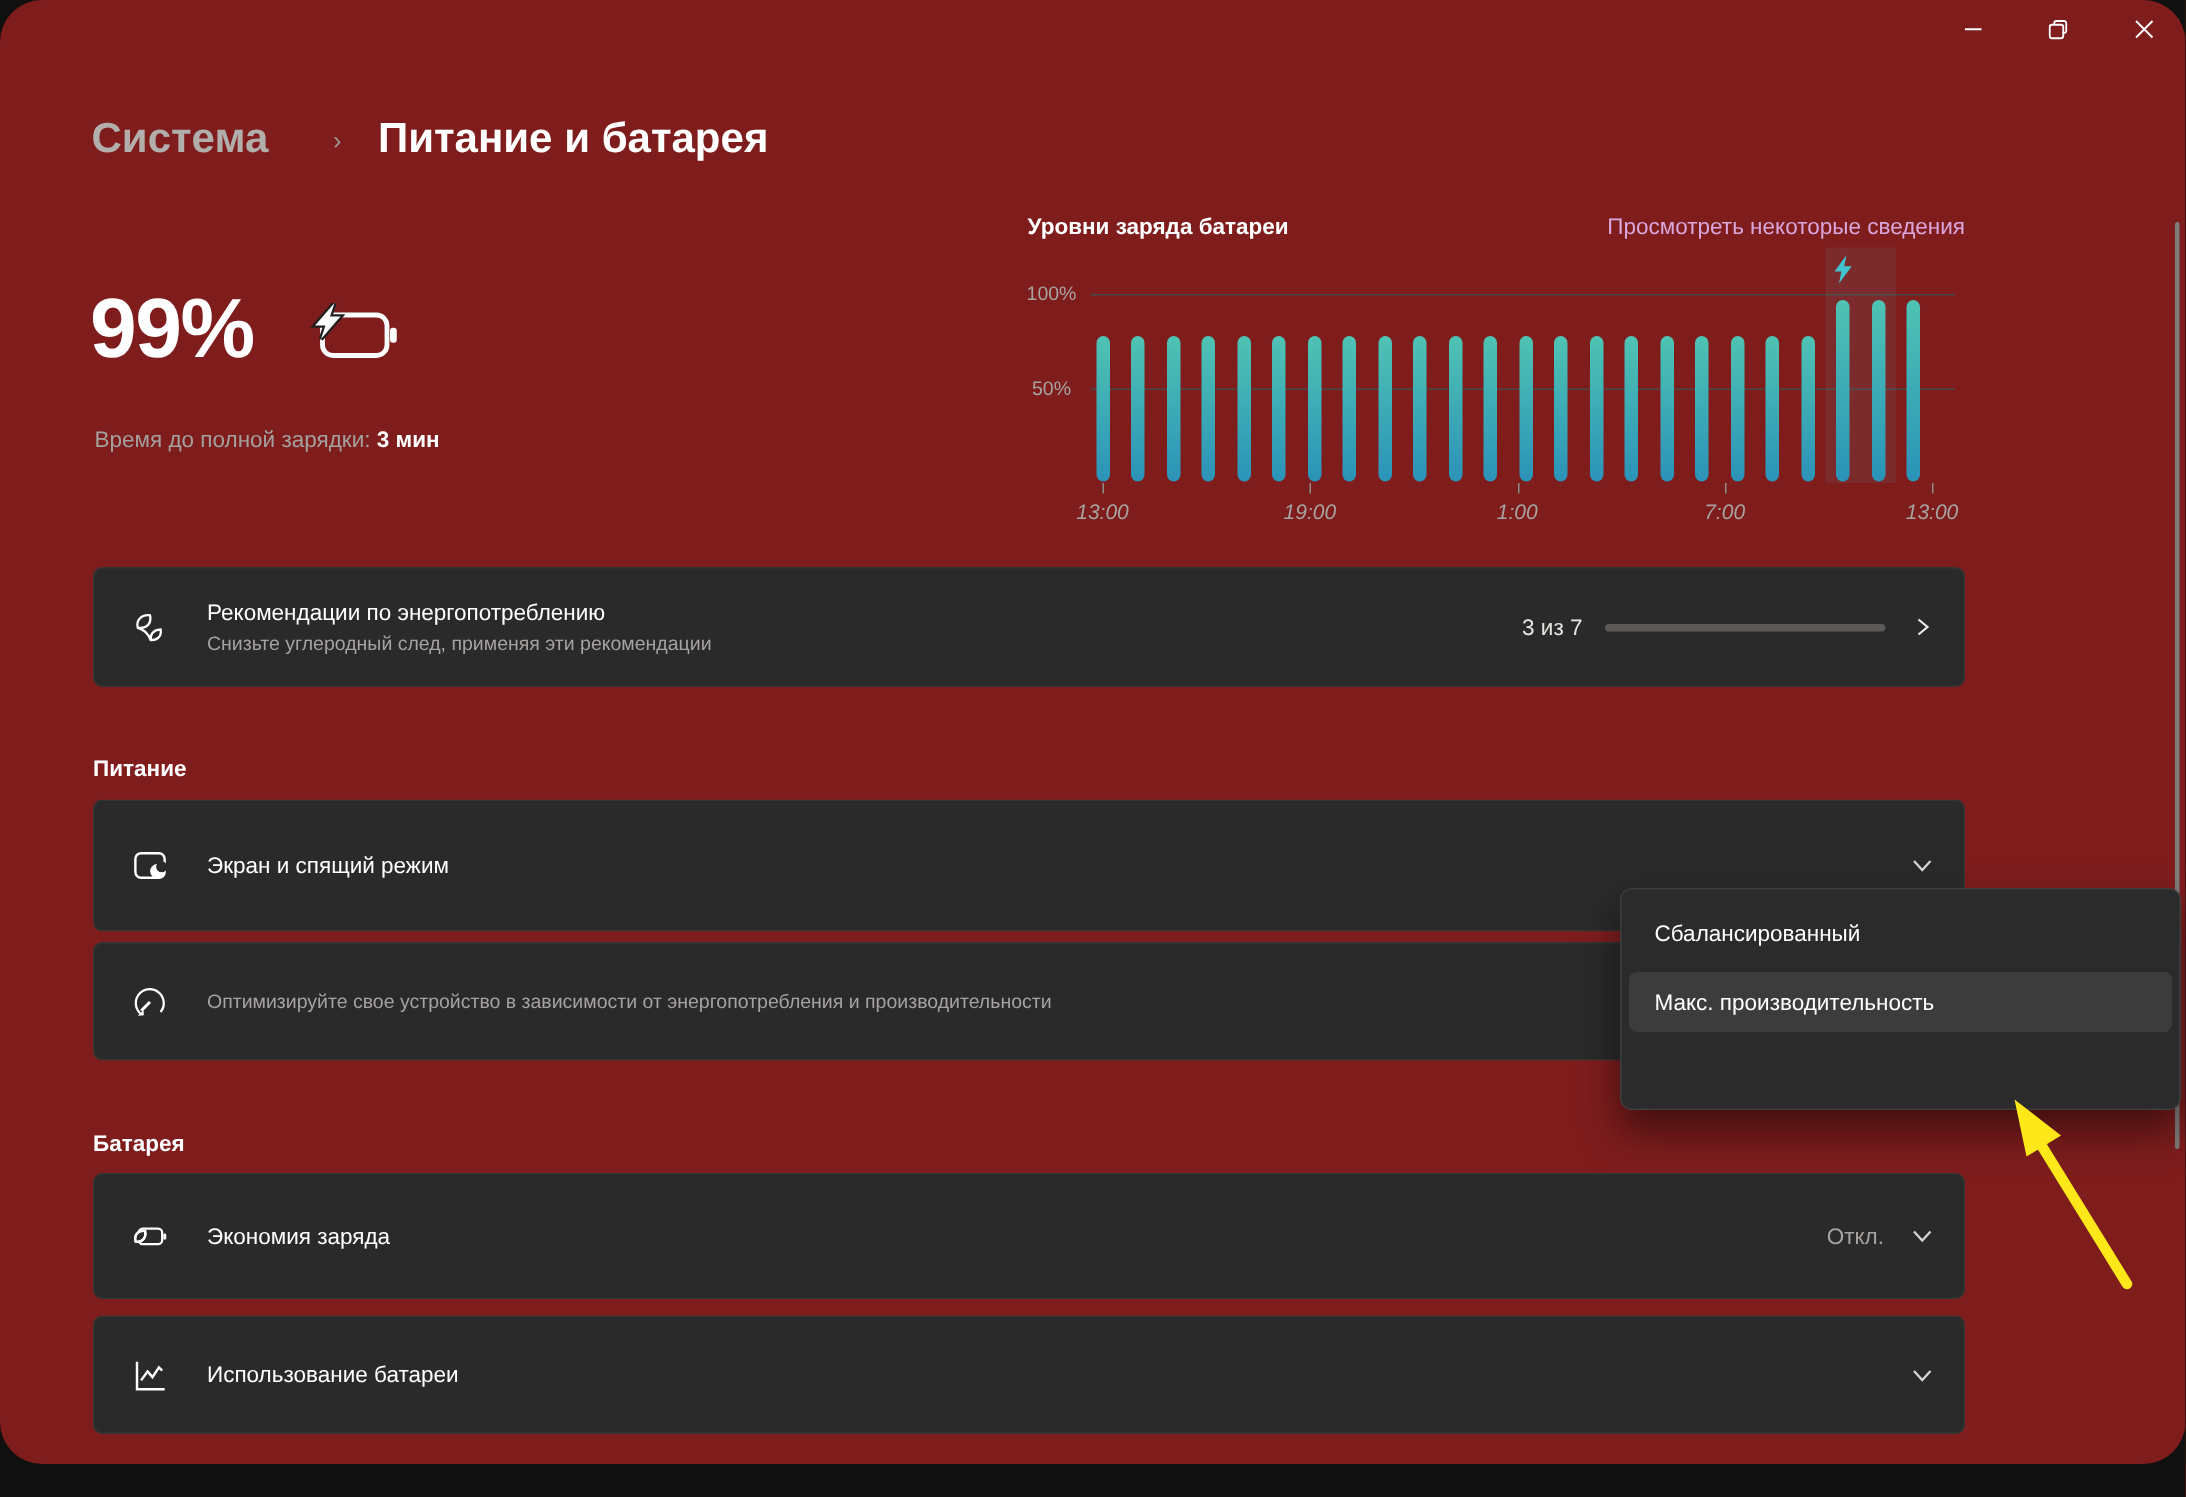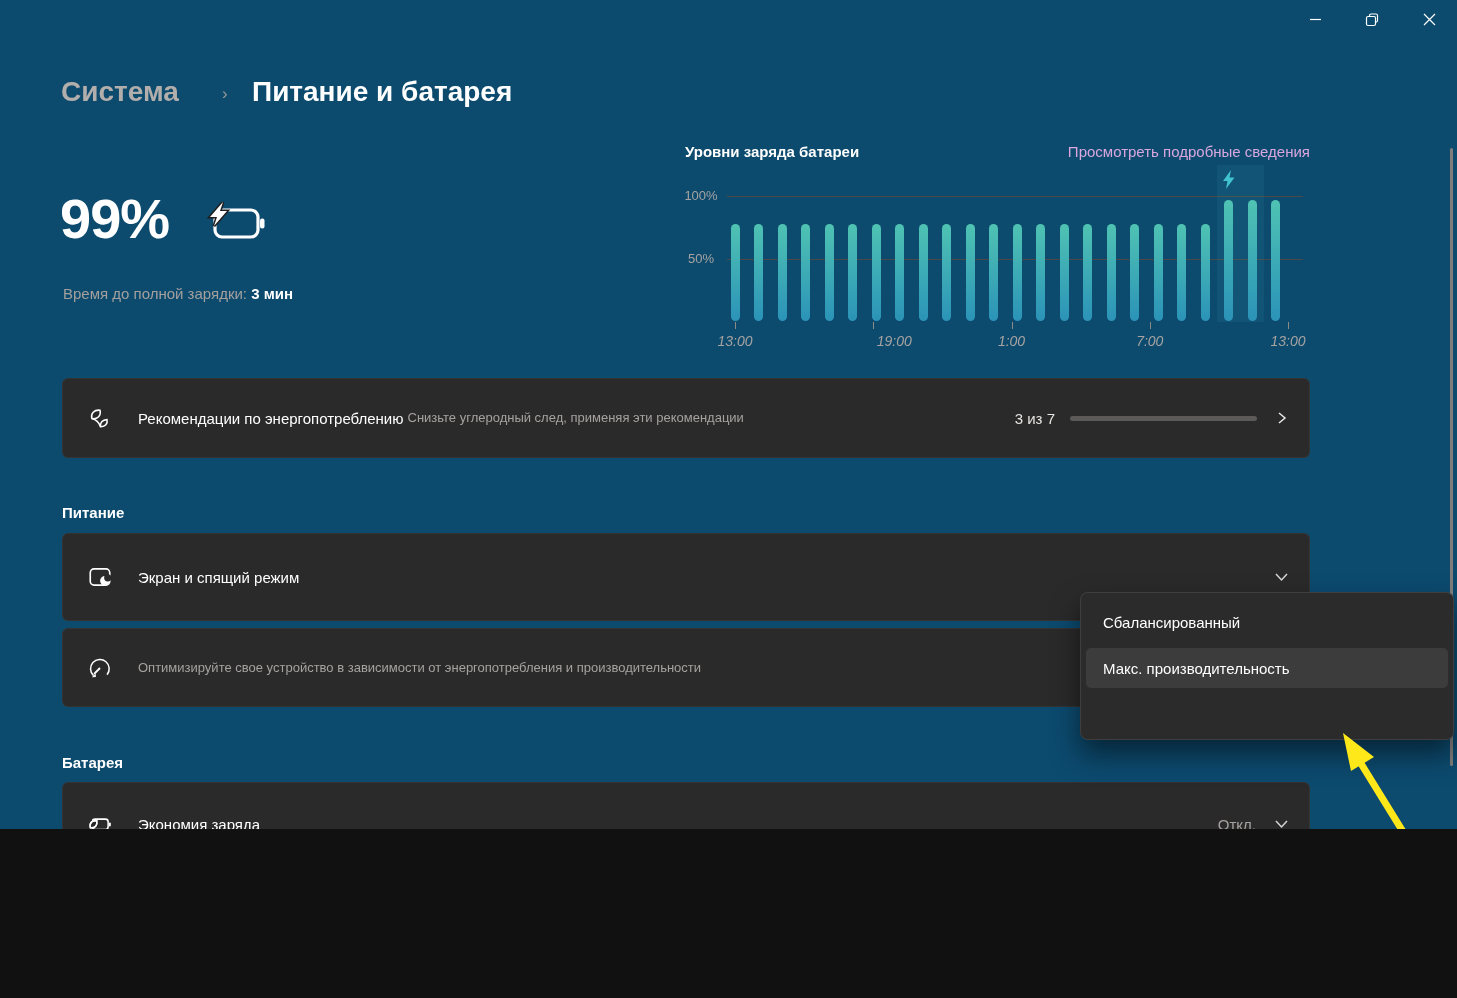--- a/index.html
+++ b/index.html
@@ -1,18 +1,18 @@
 <!DOCTYPE html>
 <html><head>
 <meta charset="utf-8">
 <style>
   html,body{margin:0;padding:0;background:#111;}
   #screen{
-    position:relative;width:1457px;height:829px;background:#0c4a6e;overflow:hidden;
-    font-family:"Liberation Sans","DejaVu Sans",sans-serif;color:#fff;
+    position:relative;width:1457px;height:976px;background:#7f1d1d;overflow:hidden;
+    font-family:"Liberation Sans","DejaVu Sans",sans-serif;color:#fff;border-radius:28px;
   }
   
   .win-btn{position:absolute;top:3px;width:46px;height:33px;display:flex;align-items:center;justify-content:center;}
   .win-btn svg{display:block;}
   
   .crumb-root{position:absolute;left:61px;top:76px;font-size:28px;font-weight:600;color:#b1aeac;}
   .crumb-sep{position:absolute;left:222px;top:84px;font-size:17px;color:#9b9895;}
   .crumb-current{position:absolute;left:252px;top:76px;font-size:28px;font-weight:600;color:#ffffff;}
   
   .hero-percent{position:absolute;left:60px;top:186px;font-size:56px;font-weight:600;letter-spacing:-1px;}
@@ -27,21 +27,21 @@
   #plot{position:absolute;left:727px;top:171px;width:576px;height:151px;}
   .bar{position:absolute;width:9px;border-radius:5px;background:linear-gradient(180deg,#4fc3b3 0%,#2b93b8 100%);z-index:2;}
   .bar-highlight{position:absolute;top:-6px;height:157px;background:rgba(86,190,192,0.09);z-index:1;}
   .bolt{position:absolute;z-index:3;}
   .tickmark{position:absolute;top:151px;width:1px;height:7px;background:#8d8a88;}
   .tick-label{position:absolute;top:162px;transform:translateX(-50%);font-size:14px;color:#a6a3a1;white-space:nowrap;font-style:italic;}
   
   .card{position:absolute;left:62px;width:1248px;background:#2b2a2a;border:1px solid rgba(255,255,255,0.05);
         border-radius:6px;box-sizing:border-box;display:flex;align-items:center;padding:0 20px 0 24px;}
   .card .icon{width:26px;display:flex;justify-content:center;margin-right:25px;flex:none;}
-  .card .texts{display:flex;flex-direction:row;gap:4px;}
+  .card .texts{display:flex;flex-direction:column;gap:4px;}
   .card .title{font-size:15px;color:#fff;}
   .card .subtitle{font-size:13px;color:#a5a2a0;}
   .card .right{margin-left:auto;display:flex;align-items:center;gap:18px;}
   .section-header{position:absolute;left:62px;font-size:15px;font-weight:700;}
   .value-text{font-size:15px;color:#a5a2a0;}
   .progress-label{font-size:15px;color:#e8e6e3;margin-right:-3px;}
   .progress-track{width:187px;height:5px;border-radius:3px;background:#5c5a59;overflow:hidden;}
   .progress-fill{height:100%;border-radius:3px;}
   
   #dropdown{position:absolute;left:1080px;top:592px;width:374px;height:148px;background:#2c2b2b;
@@ -87,21 +87,21 @@
       <polygon points="17,0 4,15 11,15 8,24 21,9 14,9" fill="#fff" stroke="#201f1f" stroke-width="3"></polygon>
       <polygon points="17,0 4,15 11,15 8,24 21,9 14,9" fill="#fff"></polygon>
     </svg>
   </div>
   <div class="hero-time">
     <span>Время до полной зарядки:</span>
     <b>3 мин</b>
   </div>
 
   <div class="chart-title">Уровни заряда батареи</div>
-  <div class="chart-link">Просмотреть подробные сведения</div>
+  <div class="chart-link">Просмотреть некоторые сведения</div>
   <div class="y-label" style="left:680px;top:188px">100%</div>
   <div class="y-label" style="left:680px;top:251px">50%</div>
   <div class="gridline" style="top:196px"></div>
   <div class="gridline" style="top:259px"></div>
   <div id="plot">
       <div class="bar-highlight" style="left: 489.75px; width: 47px;"></div>
       <div class="bar" style="left: 3.5px; top: 52.5px; height: 97.5px; background: linear-gradient(rgb(79, 195, 179) 0%, rgb(43, 147, 184) 100%);"></div>
       <div class="bar" style="left: 27px; top: 52.5px; height: 97.5px; background: linear-gradient(rgb(79, 195, 179) 0%, rgb(43, 147, 184) 100%);"></div>
       <div class="bar" style="left: 50.5px; top: 52.5px; height: 97.5px; background: linear-gradient(rgb(79, 195, 179) 0%, rgb(43, 147, 184) 100%);"></div>
       <div class="bar" style="left: 74px; top: 52.5px; height: 97.5px; background: linear-gradient(rgb(79, 195, 179) 0%, rgb(43, 147, 184) 100%);"></div>
@@ -124,21 +124,21 @@
       <div class="bar" style="left: 473.5px; top: 52.5px; height: 97.5px; background: linear-gradient(rgb(79, 195, 179) 0%, rgb(43, 147, 184) 100%);"></div>
       <div class="bar" style="left: 497px; top: 28.75px; height: 121.25px; background: linear-gradient(rgb(79, 195, 179) 0%, rgb(43, 147, 184) 100%);"></div>
       <div class="bar" style="left: 520.5px; top: 28.75px; height: 121.25px; background: linear-gradient(rgb(79, 195, 179) 0%, rgb(43, 147, 184) 100%);"></div>
       <div class="bar" style="left: 544px; top: 28.75px; height: 121.25px; background: linear-gradient(rgb(79, 195, 179) 0%, rgb(43, 147, 184) 100%);"></div>
       <svg width="14" height="19" viewBox="0 0 14 19" class="bolt" style="left: 494.5px; top: -1px;">
         <polygon points="9,0 1,11 5.5,11 4,19 12.5,7.5 7.5,7.5" fill="#41c4cd"></polygon>
       </svg>
       <div class="tickmark" style="left: 8px;"></div>
       <div class="tick-label" style="left: 8px;">13:00</div>
       <div class="tickmark" style="left: 146.25px;"></div>
-      <div class="tick-label" style="left: 146.25px; margin-left: 21px;">19:00</div>
+      <div class="tick-label" style="left: 146.25px;">19:00</div>
       <div class="tickmark" style="left: 284.5px;"></div>
       <div class="tick-label" style="left: 284.5px;">1:00</div>
       <div class="tickmark" style="left: 422.75px;"></div>
       <div class="tick-label" style="left: 422.75px;">7:00</div>
       <div class="tickmark" style="left: 561px;"></div>
       <div class="tick-label" style="left: 561px;">13:00</div>
     </div>
 
   <div class="card" style="top:378px;height:80px">
     <span class="icon">

